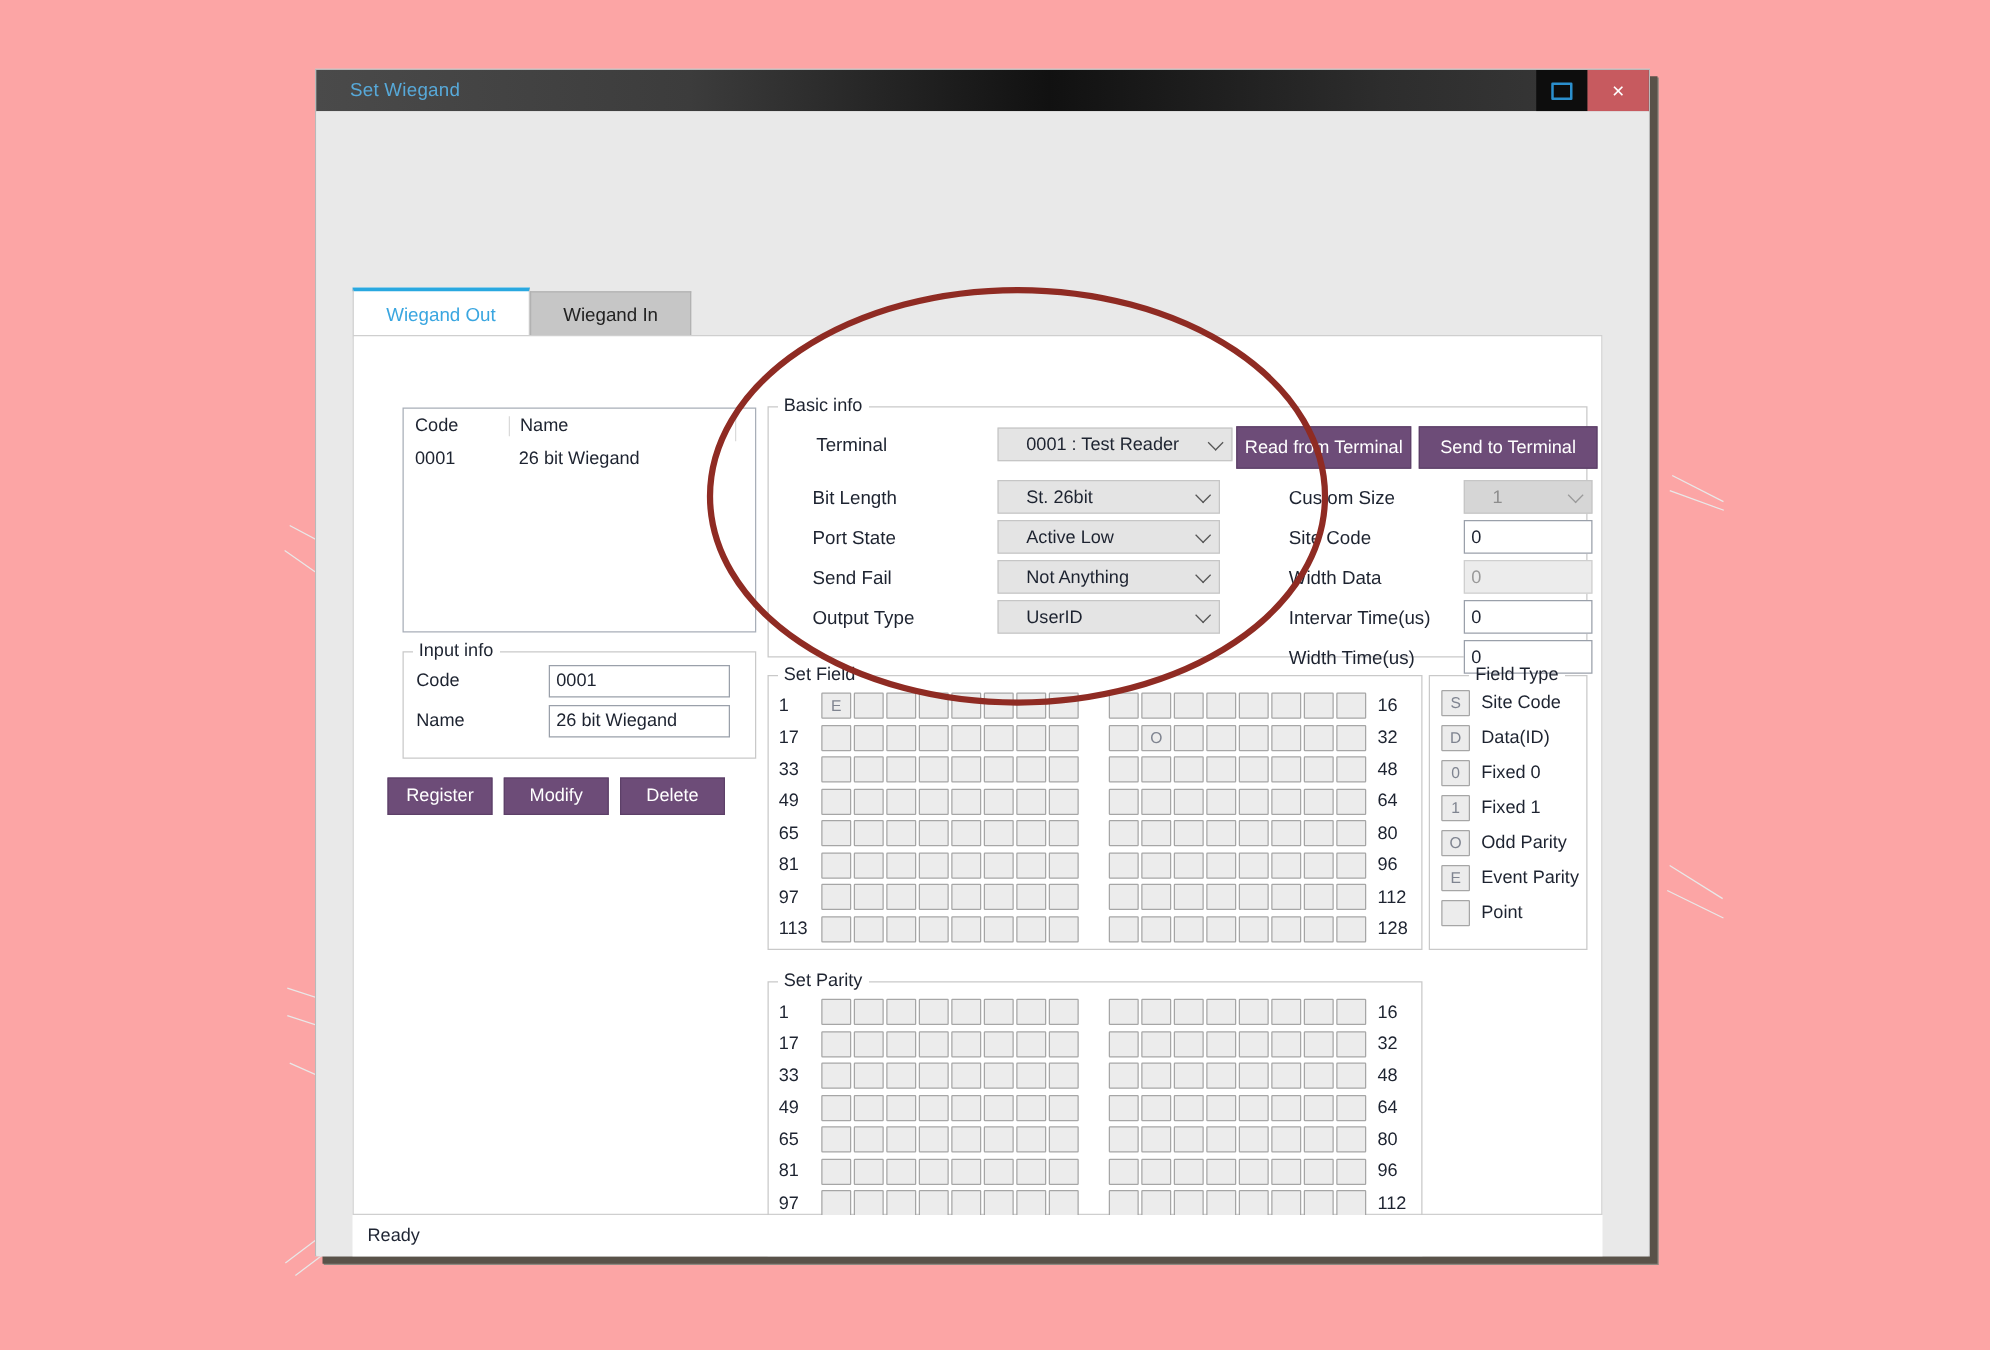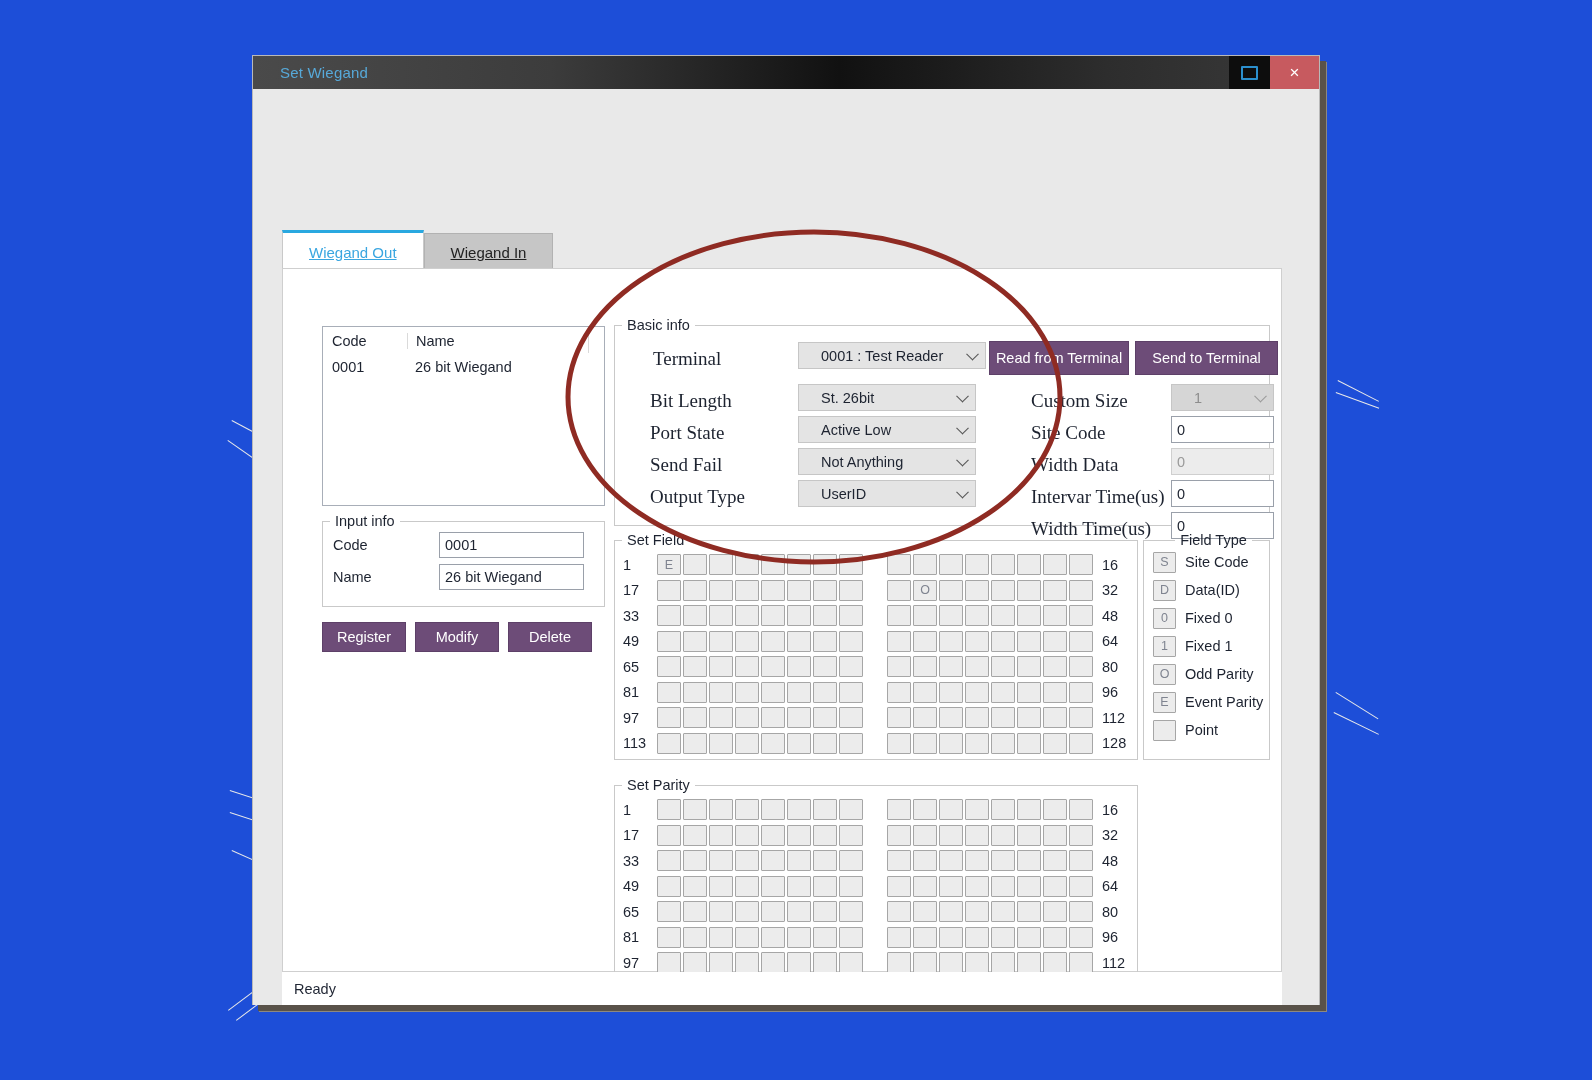--- a/index.html
+++ b/index.html
@@ -3,21 +3,21 @@
 <meta charset="utf-8">
 <style>
   * { box-sizing: border-box; }
   html, body {
     margin: 0; padding: 0;
     width: 1592px; height: 1080px;
     background: #ffffff;
     font-family: "Liberation Sans", sans-serif;
     overflow: hidden;
   }
-  #page { position: relative; width: 1592px; height: 1080px; background: #1d4ed8; }
+  #page { position: relative; width: 1592px; height: 1080px; background: #fca5a5; }
 
   
   .bg-line { position: absolute; background: #e9e9e9; transform-origin: 0 0; }
 
   
   .window {
     position: absolute; left: 252px; top: 55px;
     width: 1068px; height: 950px;
     background: #e8e8e8;
     border: 1px solid #b9b9b9;
@@ -51,21 +51,21 @@
   .banner {
     position: absolute; left: 29px; top: 58px; width: 1000px; height: 74px;
     background: #3b3b3b; display: flex; align-items: center; justify-content: center;
   }
   .banner-text { color: #9fc72f; font-size: 15.5px; }
 
   
   .tabs { position: absolute; left: 29px; top: 141px; display: flex; align-items: flex-end; }
   .tab {
     height: 38px; padding: 0 26px; display: flex; align-items: center; justify-content: center;
-    font-size: 15px; color: #222; background: #c6c6c6; border: 1px solid #b2b2b2; border-bottom: none; text-decoration: underline;
+    font-size: 15px; color: #222; background: #c6c6c6; border: 1px solid #b2b2b2; border-bottom: none;
   }
   .tab.active {
     background: #ffffff; color: #3aa6e0; border-top: 3px solid #29a8e0;
     border-left: 1px solid #c9c9c9; border-right: 1px solid #c9c9c9; height: 41px;
   }
 
   
   .panel {
     position: absolute; left: 29px; top: 179px; width: 1000px; height: 704px;
     background: #ffffff; border: 1px solid #cfcfcf;
@@ -100,31 +100,31 @@
   }
 
   #input-info { left: 39px; top: 244px; width: 283px; height: 94px; }
   .ii-row { display: flex; align-items: center; margin: 0 0 0 10px; height: 32px; }
   .ii-row .lbl { width: 106px; font-size: 14.5px; color: #1d2330; }
   .ii-row input {
     width: 145px; height: 26px; font-size: 14.5px; font-family: "Liberation Sans", sans-serif;
     border: 1px solid #9aa0aa; background: #fff; color: #1d2330; padding: 0 5px;
   }
 
-  .actbtns { position: absolute; left: 39px; top: 353px; display: flex; gap: 9px; border-radius: 10px; }
+  .actbtns { position: absolute; left: 27px; top: 353px; display: flex; gap: 9px; border-radius: 10px; }
   .pbtn {
     background: #6d4c78; color: #fff; border: 1px solid #5d4068;
     font-size: 14.5px; font-family: "Liberation Sans", sans-serif;
     padding: 0 4px; height: 30px; min-width: 84px; cursor: pointer;
   }
 
   
   #basic-info { left: 331px; top: 48px; width: 656px; height: 209px; }
   .bi-inner { position: relative; height: 100%; }
-  .bi-label { position: absolute; font-size: 19px; color: #1d2330; white-space: nowrap; font-family: Liberation Serif, serif; }
+  .bi-label { position: absolute; font-size: 15px; color: #1d2330; white-space: nowrap; }
   .sel {
     position: absolute; height: 27px; background: #e4e4e4; border: 1px solid #c6c6c6;
     font-size: 14.5px; color: #1d2330; display: flex; align-items: center;
     padding: 0 22px; cursor: pointer;
   }
   .sel.disabled { background: #d6d6d6; color: #8d8d8d; border-color: #c6c6c6; }
   .sel .caret {
     position: absolute; right: 8px; top: 50%; width: 9px; height: 9px;
     border-right: 1.6px solid #555; border-bottom: 1.6px solid #555;
     transform: translateY(-70%) rotate(45deg);

